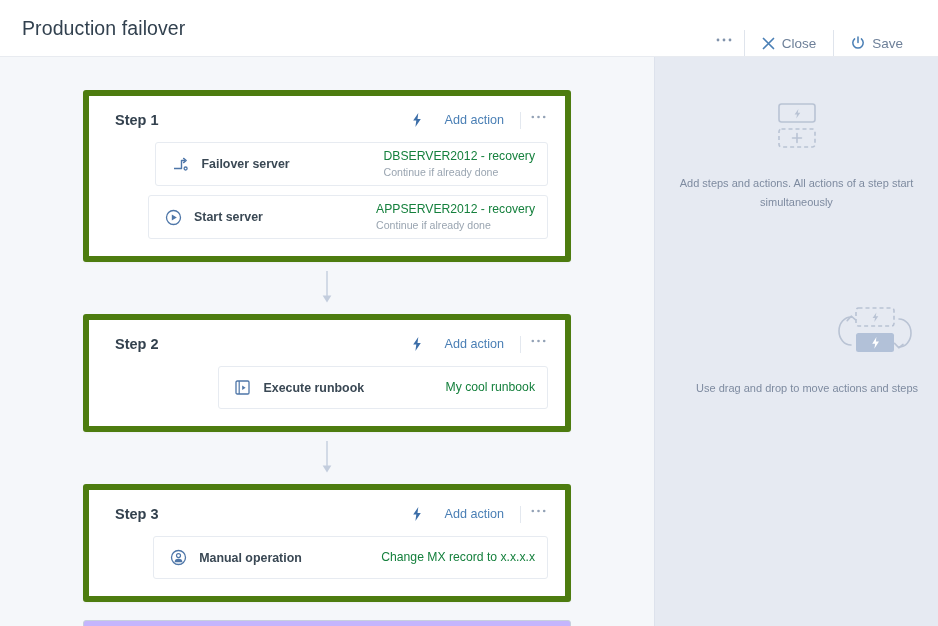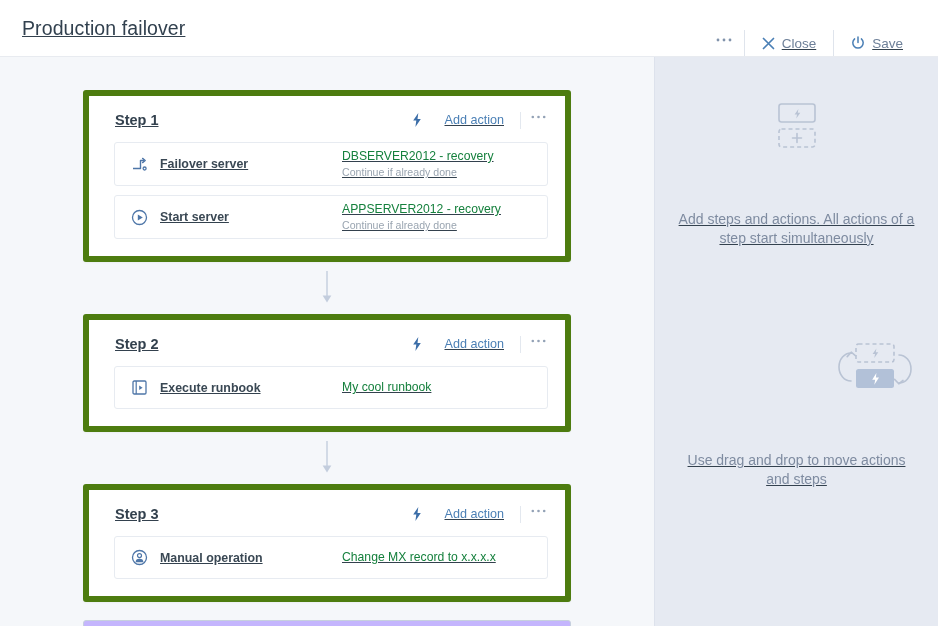--- a/index.html
+++ b/index.html
@@ -17,21 +17,20 @@
     -webkit-font-smoothing: antialiased;
   }
 
   #app {
     position: relative;
     width: 938px;
     height: 626px;
     display: flex;
     flex-direction: column;
     background: #f4f6fa;
-    text-decoration: underline;
   }
 
   
   .header {
     height: 57px;
     min-height: 57px;
     background: #ffffff;
     display: flex;
     align-items: center;
     padding: 0 18px 0 22px;
@@ -175,20 +174,21 @@
     padding-bottom: 6px;
     cursor: pointer;
   }
 
   
   .actions-wrap {
     padding: 0 17px 17px 17px;
     display: flex;
     flex-direction: column;
     gap: 9px;
+    align-items: flex-end;
   }
 
   .action-row {
     display: flex;
     align-items: center;
     border: 1px solid #e7ebf1;
     border-radius: 3px;
     background: #fff;
     min-height: 43px;
     padding: 6px 12px 6px 13px;
@@ -278,25 +278,24 @@
 
   .hint-art {
     height: 66px;
     display: flex;
     align-items: center;
     justify-content: center;
     margin-bottom: 13px;
   }
 
   .hint-text {
-    font-size: 14px;
+    font-size: 11px;
     color: #7e8ba0;
     line-height: 19px;
     max-width: 252px;
-    margin-top: 36px;
   }
 </style>
 </head>
 <body>
 
 <div id="app">
 
   <div class="header">
     <div class="page-title">Production failover</div>
 

